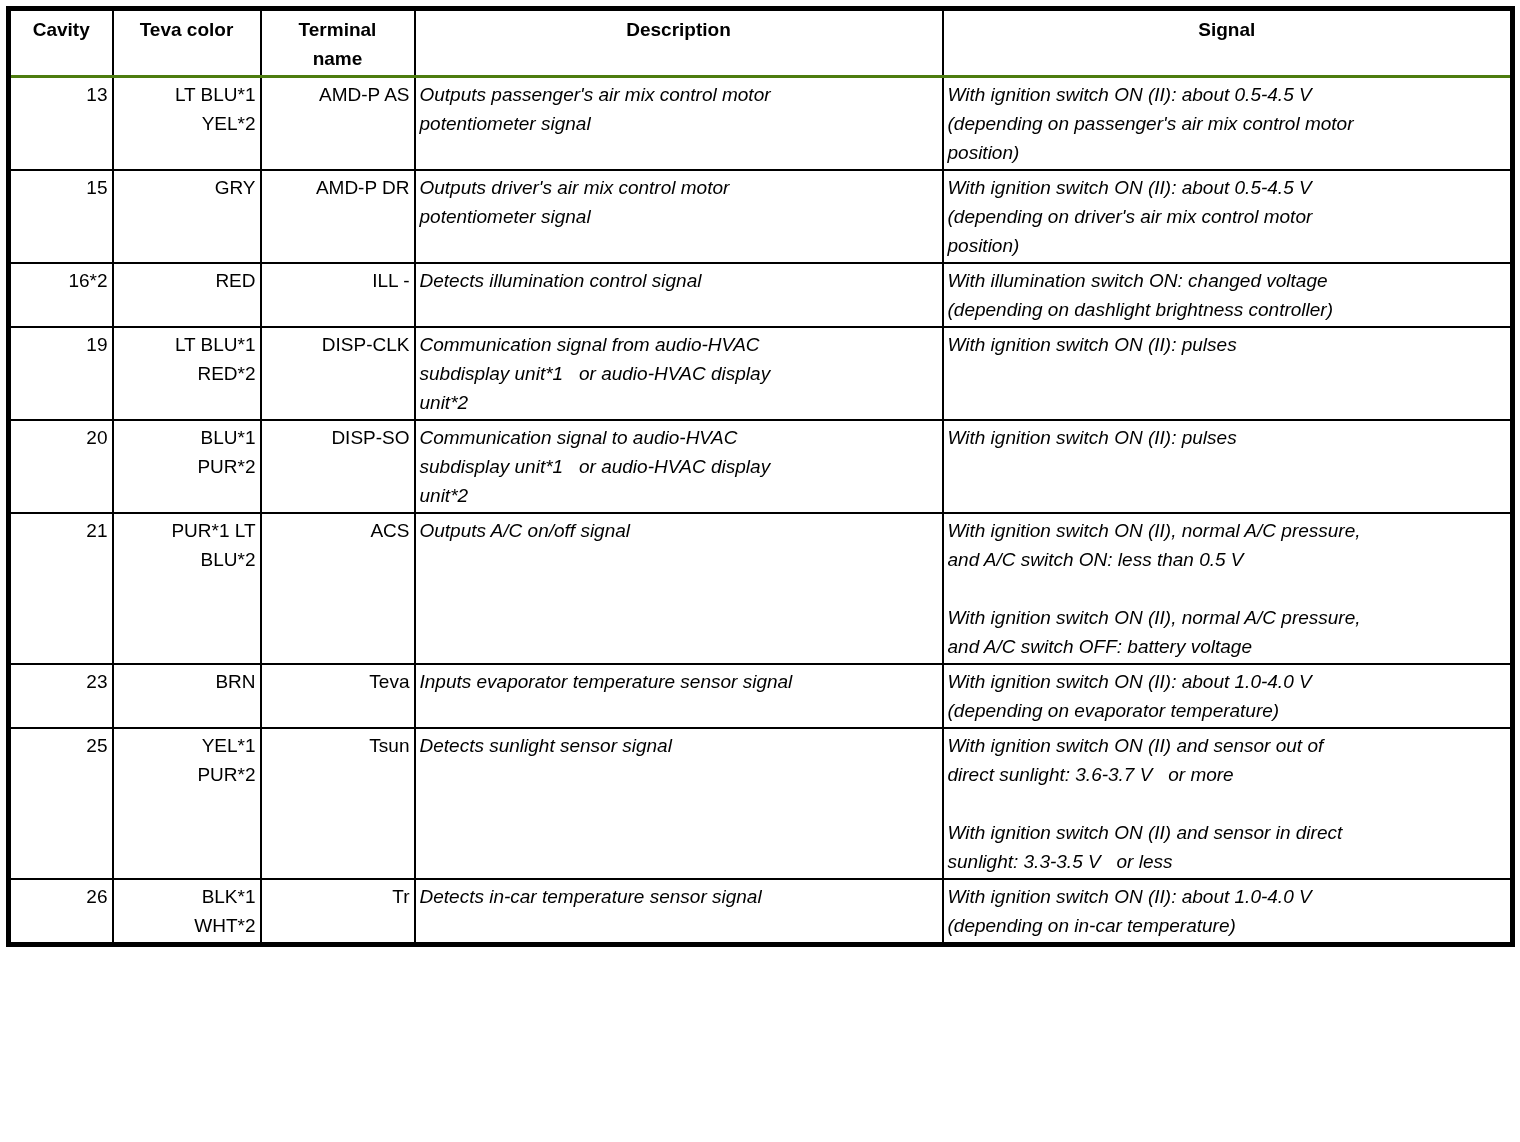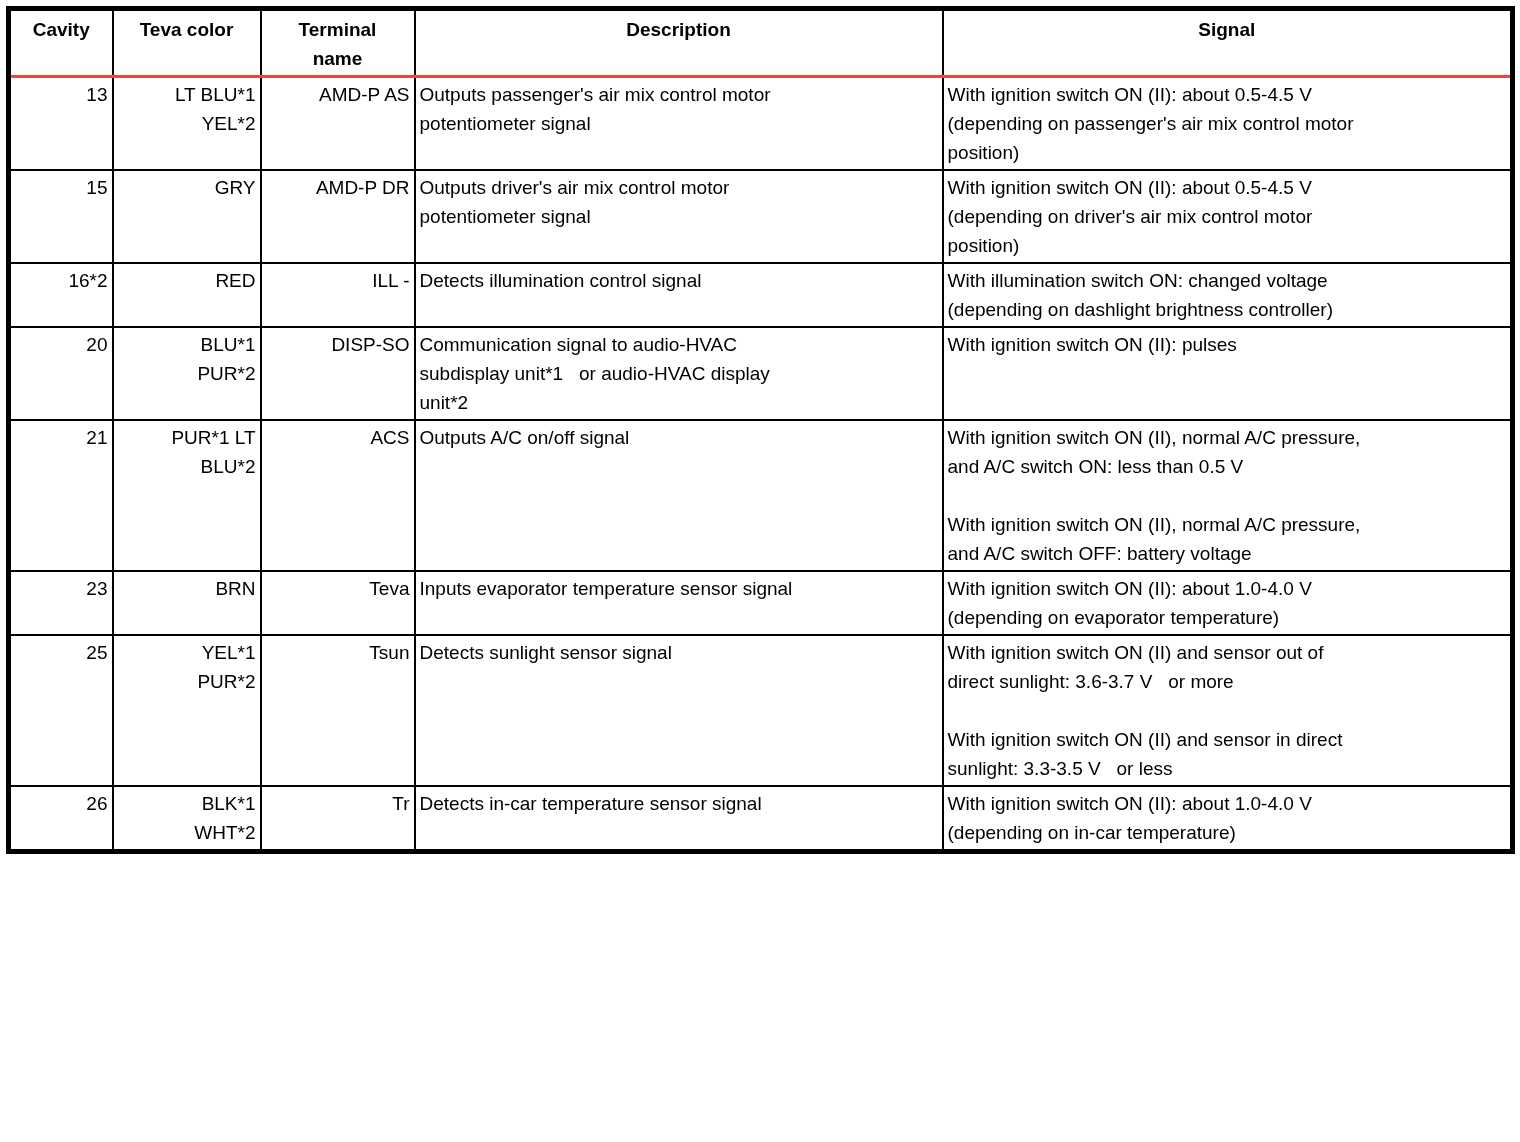--- a/index.html
+++ b/index.html
@@ -24,29 +24,30 @@
   table.pinout td {
     border: 2px solid #000000;
     vertical-align: top;
     padding: 2px 4px;
     white-space: pre-wrap;
     overflow: hidden;
   }
   table.pinout thead th {
     font-weight: bold;
     text-align: center;
-    border-bottom: 3px solid #ef4444;
+    border-bottom: 3px solid #4d7c0f;
     padding-top: 4px;
   }
   td.c-cavity, td.c-wire, td.c-terminal {
     text-align: right;
   }
   td.c-desc, td.c-signal {
     text-align: left;
     padding-left: 3px;
+    font-style: italic;
   }
 </style>
 </head>
 <body>
 
 <table class="pinout">
   <colgroup>
     <col style="width:104px">
     <col style="width:148px">
     <col style="width:154px">
@@ -85,20 +86,30 @@
 (depending on driver's air mix control motor
 position)</td>
     </tr>
     <tr>
       <td class="c-cavity">16*2</td>
       <td class="c-wire">RED</td>
       <td class="c-terminal">ILL -</td>
       <td class="c-desc">Detects illumination control signal</td>
       <td class="c-signal">With illumination switch ON: changed voltage
 (depending on dashlight brightness controller)</td>
+    </tr>
+    <tr>
+      <td class="c-cavity">19</td>
+      <td class="c-wire">LT BLU*1
+RED*2</td>
+      <td class="c-terminal">DISP-CLK</td>
+      <td class="c-desc">Communication signal from audio-HVAC
+subdisplay unit*1   or audio-HVAC display
+unit*2</td>
+      <td class="c-signal">With ignition switch ON (II): pulses</td>
     </tr>
     <tr>
       <td class="c-cavity">20</td>
       <td class="c-wire">BLU*1
 PUR*2</td>
       <td class="c-terminal">DISP-SO</td>
       <td class="c-desc">Communication signal to audio-HVAC
 subdisplay unit*1   or audio-HVAC display
 unit*2</td>
       <td class="c-signal">With ignition switch ON (II): pulses</td>

